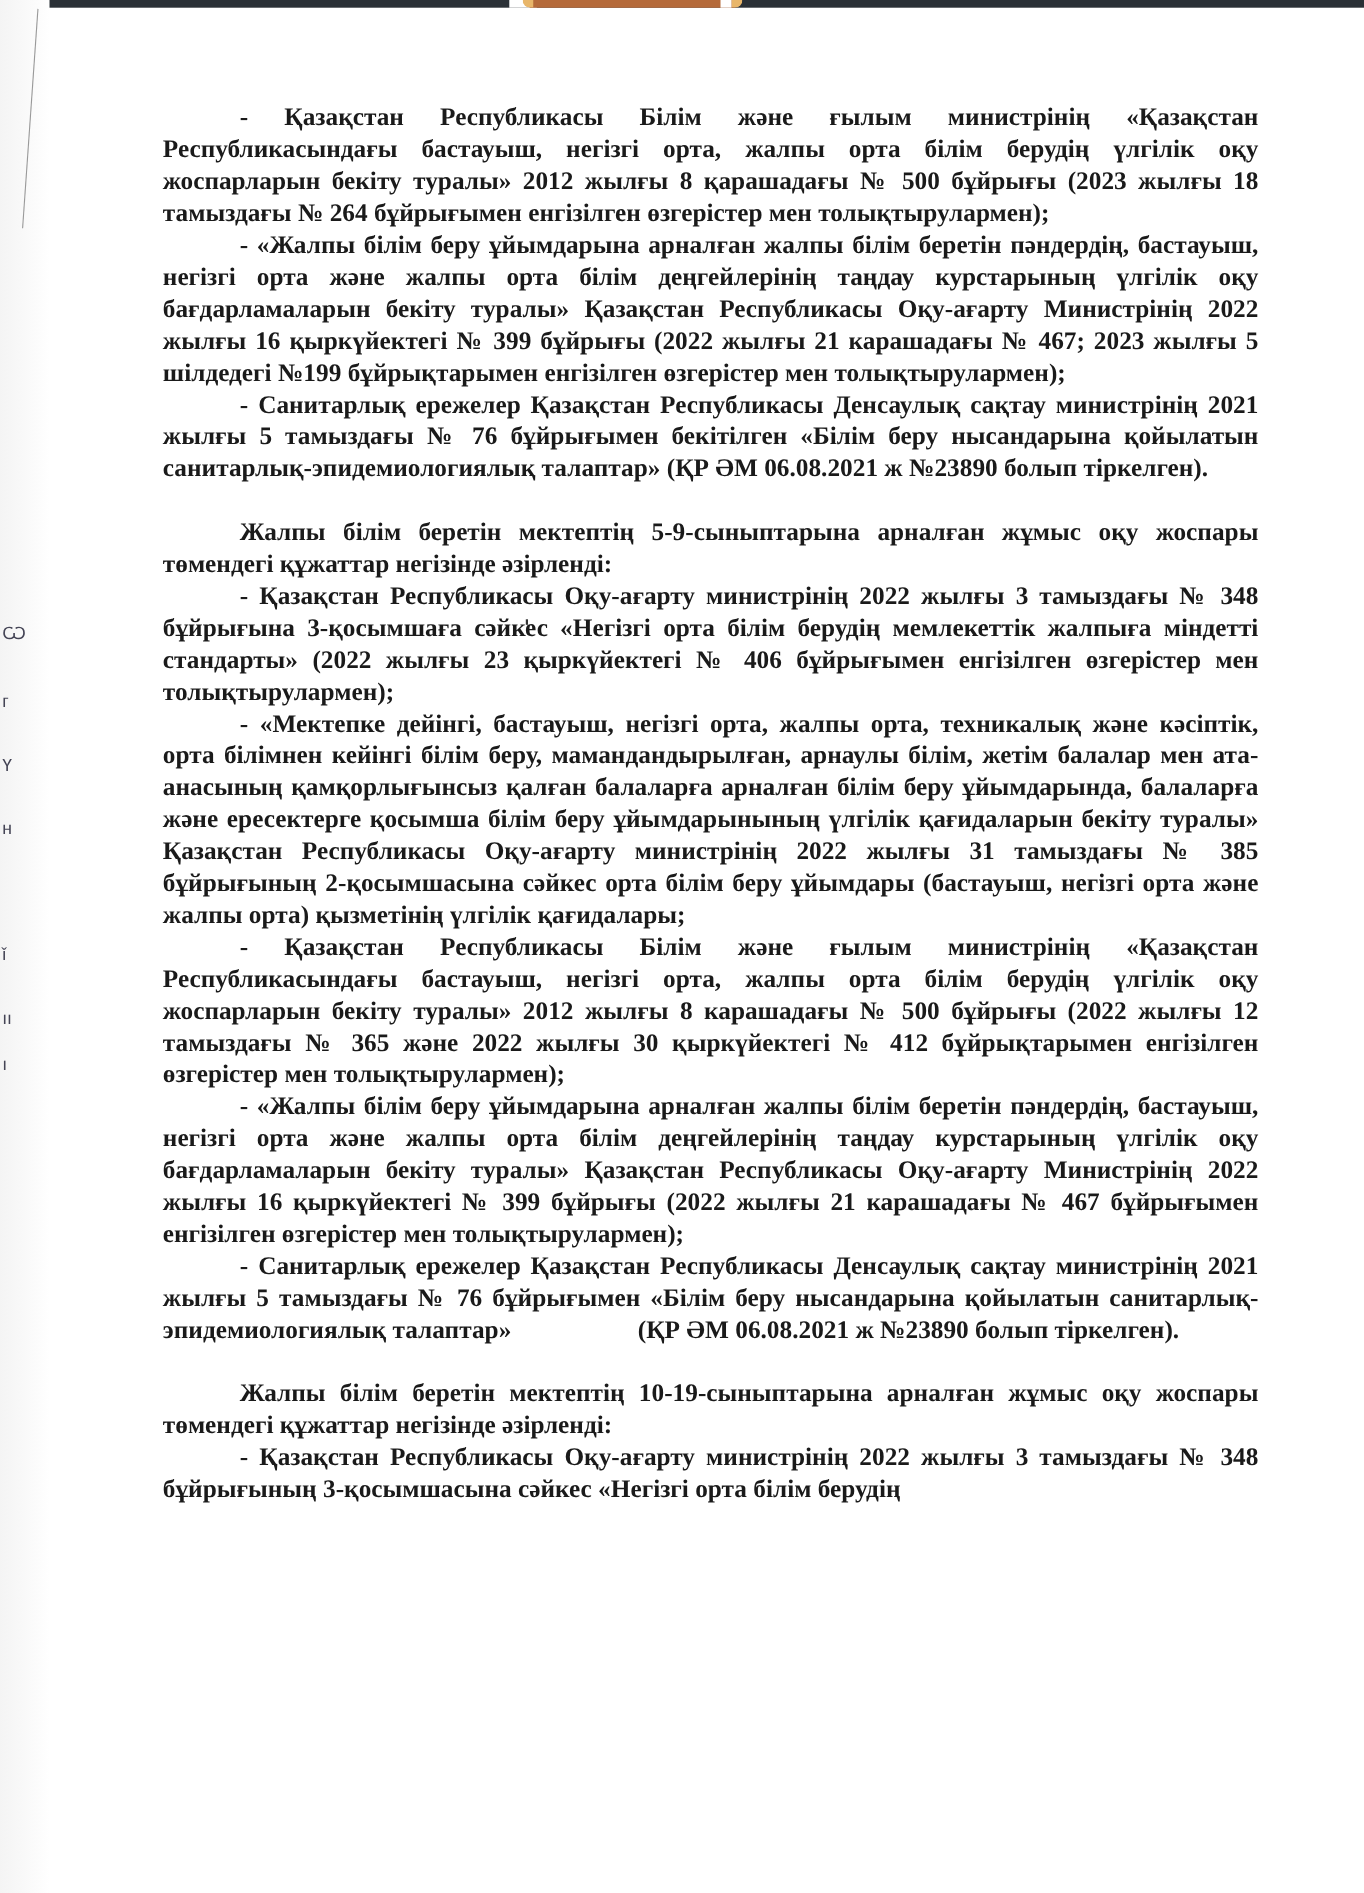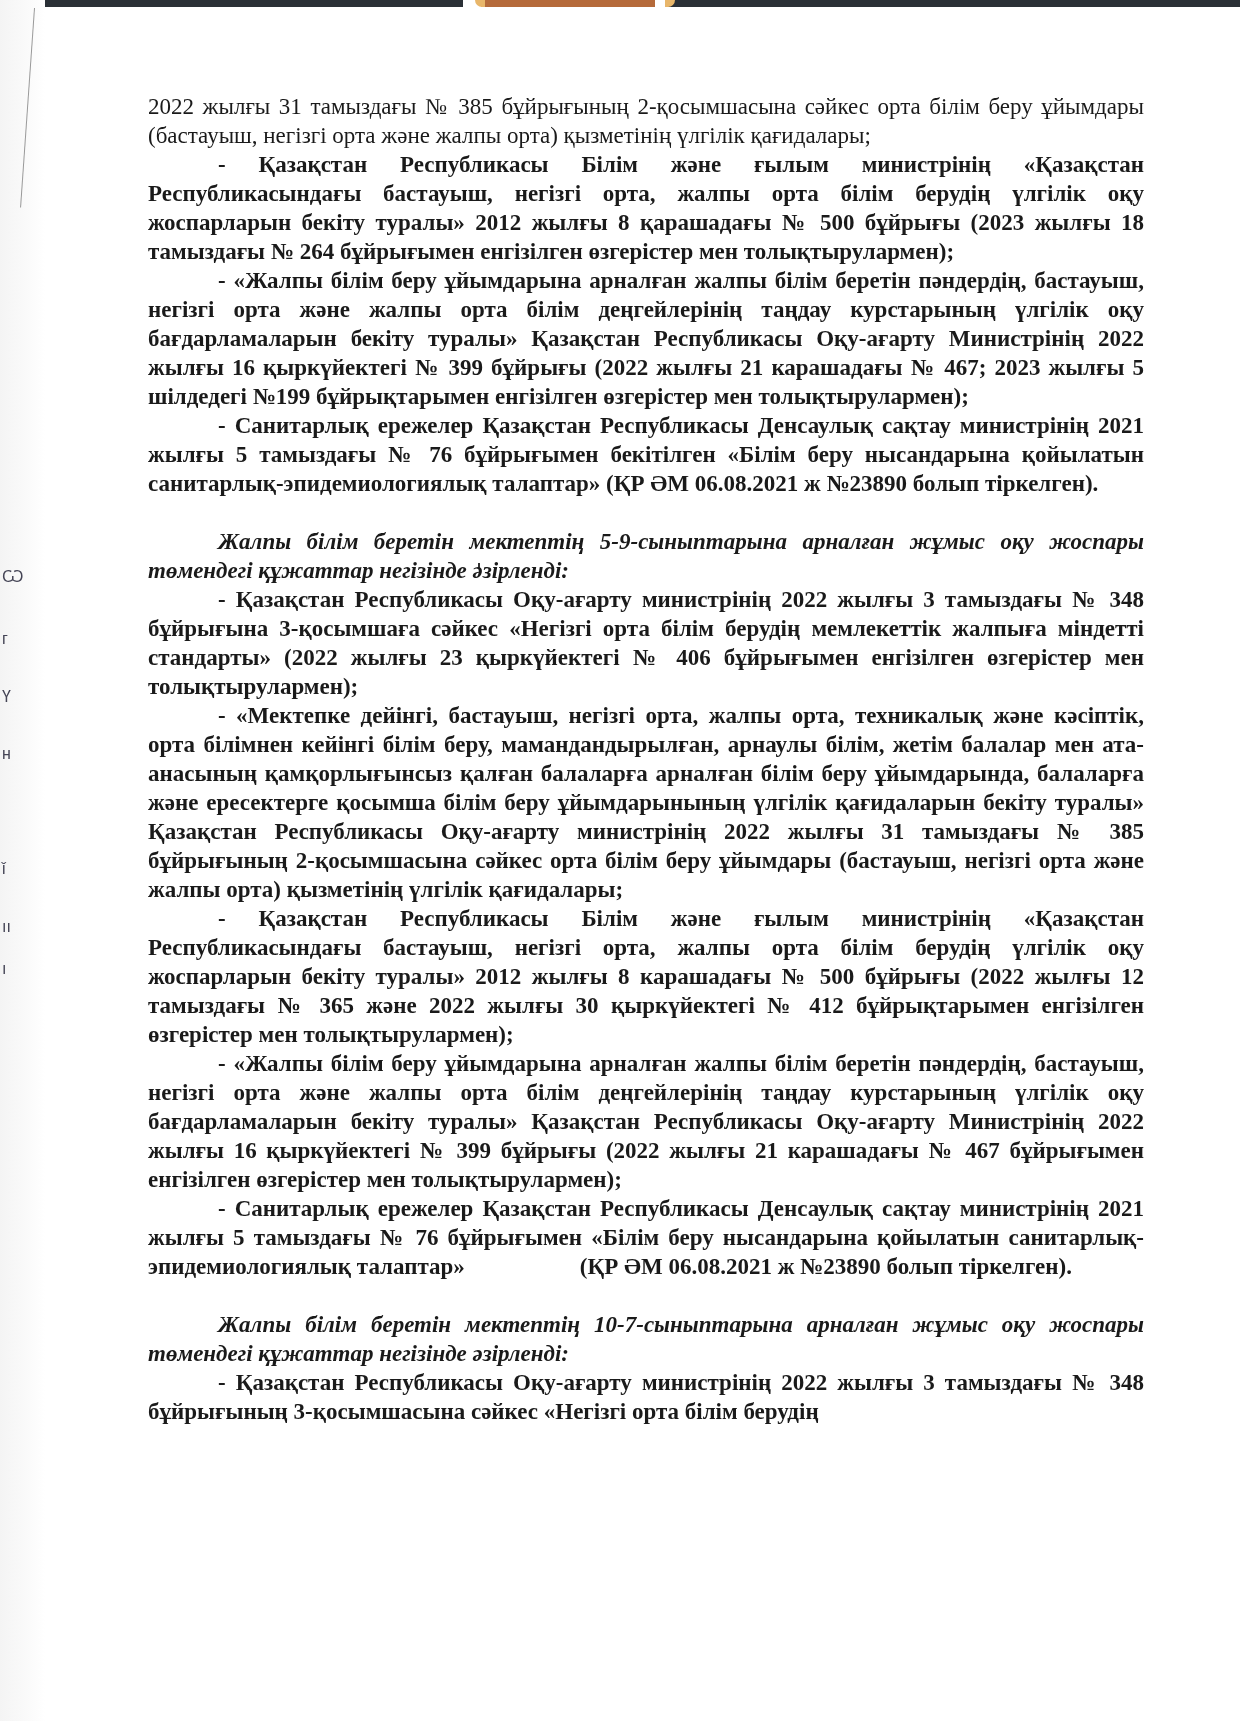--- a/index.html
+++ b/index.html
@@ -65,21 +65,20 @@
       margin: 0;
       text-align: justify;
       text-align-last: left;
     }
     .page p.indent {
       text-indent: 70px;
       font-weight: bold;
     }
     .page p.heading {
       font-weight: bold;
-      font-style: italic;
       text-indent: 70px;
       margin-top: 29px;
       font-size: 23px;
     }
     .dot-mark {
       position: absolute;
       left: 478px; top: 563px;
       width: 2px; height: 5px;
       background: #333;
     }
@@ -103,33 +102,32 @@
 <span class="edge-mark" style="top:745px;">н</span>
 <span class="edge-mark" style="top:860px;">ǐ</span>
 <span class="edge-mark" style="top:918px;">ıı</span>
 <span class="edge-mark" style="top:960px;">ı</span>
 
 <div class="dot-mark"></div>
 
 <div class="page">
 
   <section>
-    <p>2022 жылғы 31 тамыздағы № 385 бұйрығының 2-қосымшасына сәйкес орта білім беру ұйымдары (бастауыш, негізгі орта және жалпы орта) қызметінің үлгілік қағидалары;</p>
     <p class="indent">- Қазақстан Республикасы Білім және ғылым министрінің «Қазақстан Республикасындағы бастауыш, негізгі орта, жалпы орта білім берудің үлгілік оқу жоспарларын бекіту туралы» 2012 жылғы 8 қарашадағы № 500 бұйрығы (2023 жылғы 18 тамыздағы № 264 бұйрығымен енгізілген өзгерістер мен толықтырулармен);</p>
     <p class="indent">- «Жалпы білім беру ұйымдарына арналған жалпы білім беретін пәндердің, бастауыш, негізгі орта және жалпы орта білім деңгейлерінің таңдау курстарының үлгілік оқу бағдарламаларын бекіту туралы» Қазақстан Республикасы Оқу-ағарту Министрінің 2022 жылғы 16 қыркүйектегі № 399 бұйрығы (2022 жылғы 21 карашадағы № 467; 2023 жылғы 5 шілдедегі №199 бұйрықтарымен енгізілген өзгерістер мен толықтырулармен);</p>
     <p class="indent">- Санитарлық ережелер Қазақстан Республикасы Денсаулық сақтау министрінің 2021 жылғы 5 тамыздағы № 76 бұйрығымен бекітілген «Білім беру нысандарына қойылатын санитарлық-эпидемиологиялық талаптар» (ҚР ӘМ 06.08.2021 ж №23890 болып тіркелген).</p>
   </section>
 
   <section>
     <p class="heading">Жалпы білім беретін мектептің 5-9-сыныптарына арналған жұмыс оқу жоспары төмендегі құжаттар негізінде әзірленді:</p>
     <p class="indent">- Қазақстан Республикасы Оқу-ағарту министрінің 2022 жылғы 3 тамыздағы № 348 бұйрығына 3-қосымшаға сәйкес «Негізгі орта білім берудің мемлекеттік жалпыға міндетті стандарты» (2022 жылғы 23 қыркүйектегі № 406 бұйрығымен енгізілген өзгерістер мен толықтырулармен);</p>
     <p class="indent">- «Мектепке дейінгі, бастауыш, негізгі орта, жалпы орта, техникалық және кәсіптік, орта білімнен кейінгі білім беру, мамандандырылған, арнаулы білім, жетім балалар мен ата-анасының қамқорлығынсыз қалған балаларға арналған білім беру ұйымдарында, балаларға және ересектерге қосымша білім беру ұйымдарынының үлгілік қағидаларын бекіту туралы» Қазақстан Республикасы Оқу-ағарту министрінің 2022 жылғы 31 тамыздағы № 385 бұйрығының 2-қосымшасына сәйкес орта білім беру ұйымдары (бастауыш, негізгі орта және жалпы орта) қызметінің үлгілік қағидалары;</p>
     <p class="indent">- Қазақстан Республикасы Білім және ғылым министрінің «Қазақстан Республикасындағы бастауыш, негізгі орта, жалпы орта білім берудің үлгілік оқу жоспарларын бекіту туралы» 2012 жылғы 8 карашадағы № 500 бұйрығы (2022 жылғы 12 тамыздағы № 365 және 2022 жылғы 30 қыркүйектегі № 412 бұйрықтарымен енгізілген өзгерістер мен толықтырулармен);</p>
     <p class="indent">- «Жалпы білім беру ұйымдарына арналған жалпы білім беретін пәндердің, бастауыш, негізгі орта және жалпы орта білім деңгейлерінің таңдау курстарының үлгілік оқу бағдарламаларын бекіту туралы» Қазақстан Республикасы Оқу-ағарту Министрінің 2022 жылғы 16 қыркүйектегі № 399 бұйрығы (2022 жылғы 21 карашадағы № 467 бұйрығымен енгізілген өзгерістер мен толықтырулармен);</p>
     <p class="indent" style="white-space: pre-wrap;">- Санитарлық ережелер Қазақстан Республикасы Денсаулық сақтау министрінің 2021 жылғы 5 тамыздағы № 76 бұйрығымен «Білім беру нысандарына қойылатын санитарлық-эпидемиологиялық талаптар»                    (ҚР ӘМ 06.08.2021 ж №23890 болып тіркелген).</p>
   </section>
 
   <section>
-    <p class="heading">Жалпы білім беретін мектептің 10-7-сыныптарына арналған жұмыс оқу жоспары төмендегі құжаттар негізінде әзірленді:</p>
+    <p class="heading">Жалпы білім беретін мектептің 10-19-сыныптарына арналған жұмыс оқу жоспары төмендегі құжаттар негізінде әзірленді:</p>
     <p class="indent">- Қазақстан Республикасы Оқу-ағарту министрінің 2022 жылғы 3 тамыздағы № 348 бұйрығының 3-қосымшасына сәйкес «Негізгі орта білім берудің</p>
   </section>
 
 </div>
 
 </body></html>

